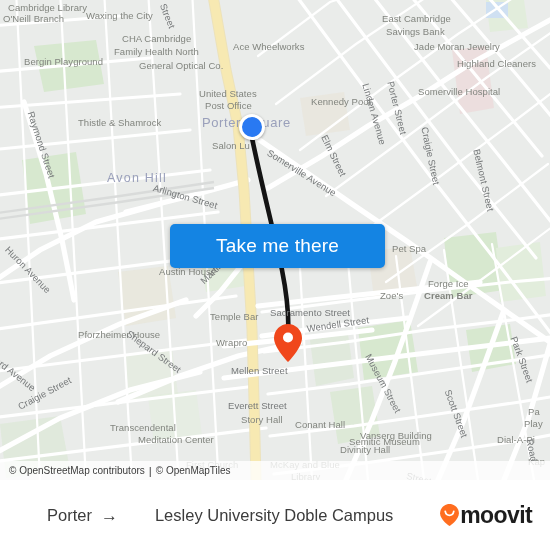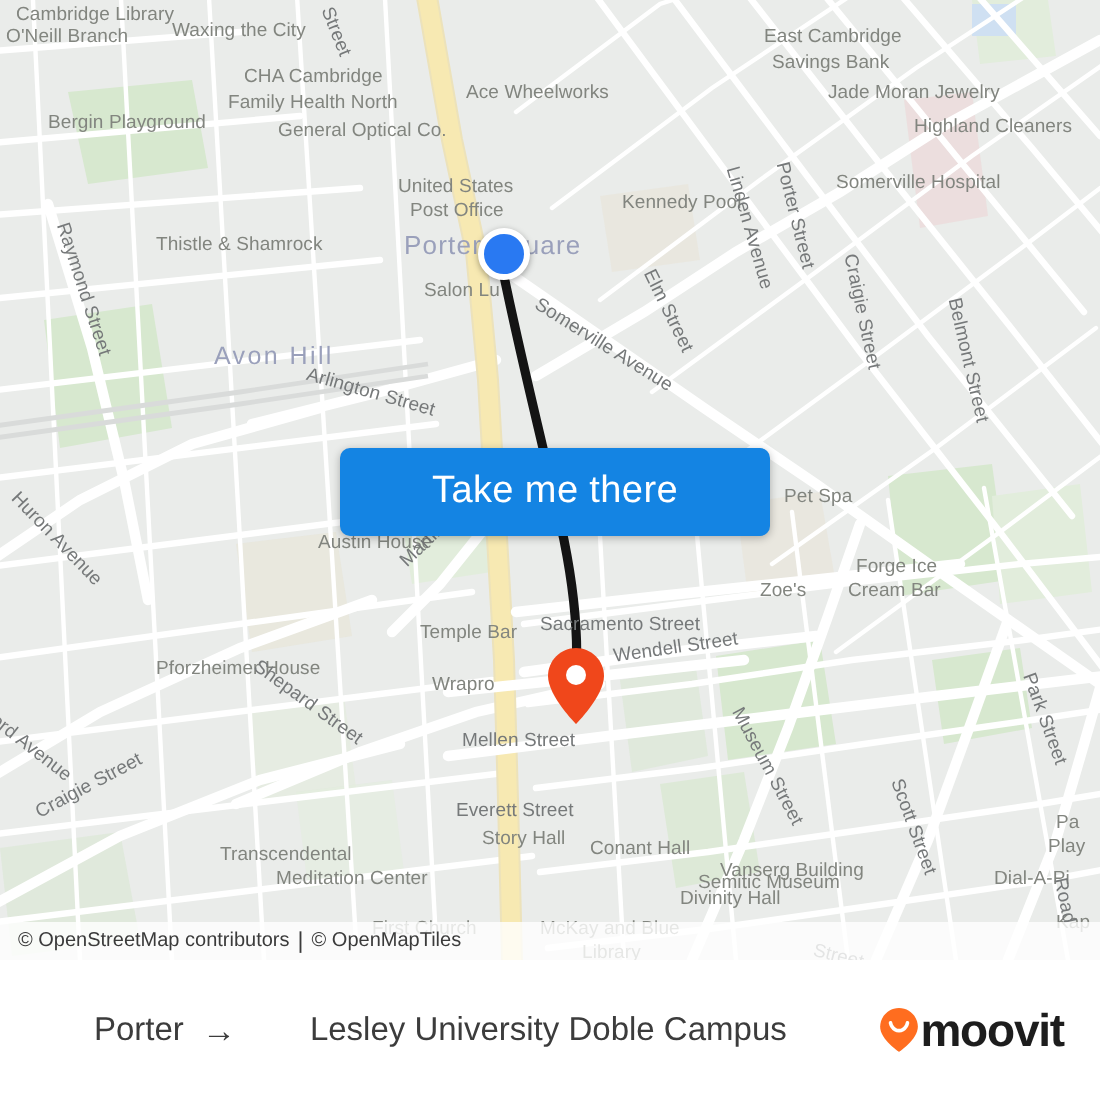--- a/index.html
+++ b/index.html
@@ -339,21 +339,21 @@
         <div class="maplabel square" style="left: 202px; top: 117px;">Porter Square</div>
         <div class="maplabel poi" style="left: 212px; top: 140px;">Salon Lu</div>
         <div class="maplabel area" style="left: 107px; top: 173px;">Avon Hill</div>
         <div class="maplabel poi" style="left: 159px; top: 266px;">Austin House</div>
         <div class="maplabel poi" style="left: 78px; top: 329px;">Pforzheimer House</div>
         <div class="maplabel poi" style="left: 210px; top: 311px;">Temple Bar</div>
         <div class="maplabel poi" style="left: 216px; top: 337px;">Wrapro</div>
         <div class="maplabel poi" style="left: 392px; top: 243px;">Pet Spa</div>
         <div class="maplabel poi" style="left: 380px; top: 290px;">Zoe's</div>
         <div class="maplabel poi" style="left: 428px; top: 278px;">Forge Ice</div>
-        <div class="maplabel poi" style="left: 424px; top: 290px;">Cream Bar</div>
+        <div class="maplabel poi" style="left: 424px; top: 290px; font-weight: bold;">Cream Bar</div>
         <div class="maplabel poi" style="left: 110px; top: 422px;">Transcendental</div>
         <div class="maplabel poi" style="left: 102px; top: 434px; padding-left: 36px;">Meditation Center</div>
         <div class="maplabel poi" style="left: 241px; top: 414px;">Story Hall</div>
         <div class="maplabel poi" style="left: 295px; top: 419px;">Conant Hall</div>
         <div class="maplabel poi" style="left: 360px; top: 430px;">Vanserg Building</div>
         <div class="maplabel poi" style="left: 340px; top: 444px;">Divinity Hall</div>
         <div class="maplabel poi" style="left: 337px; top: 436px; margin-left: 12px;">Semitic Museum</div>
         <div class="maplabel poi" style="left: 186px; top: 459px;">First Church</div>
         <div class="maplabel poi" style="left: 270px; top: 459px;">McKay and Blue</div>
         <div class="maplabel poi" style="left: 291px; top: 471px;">Library</div>

